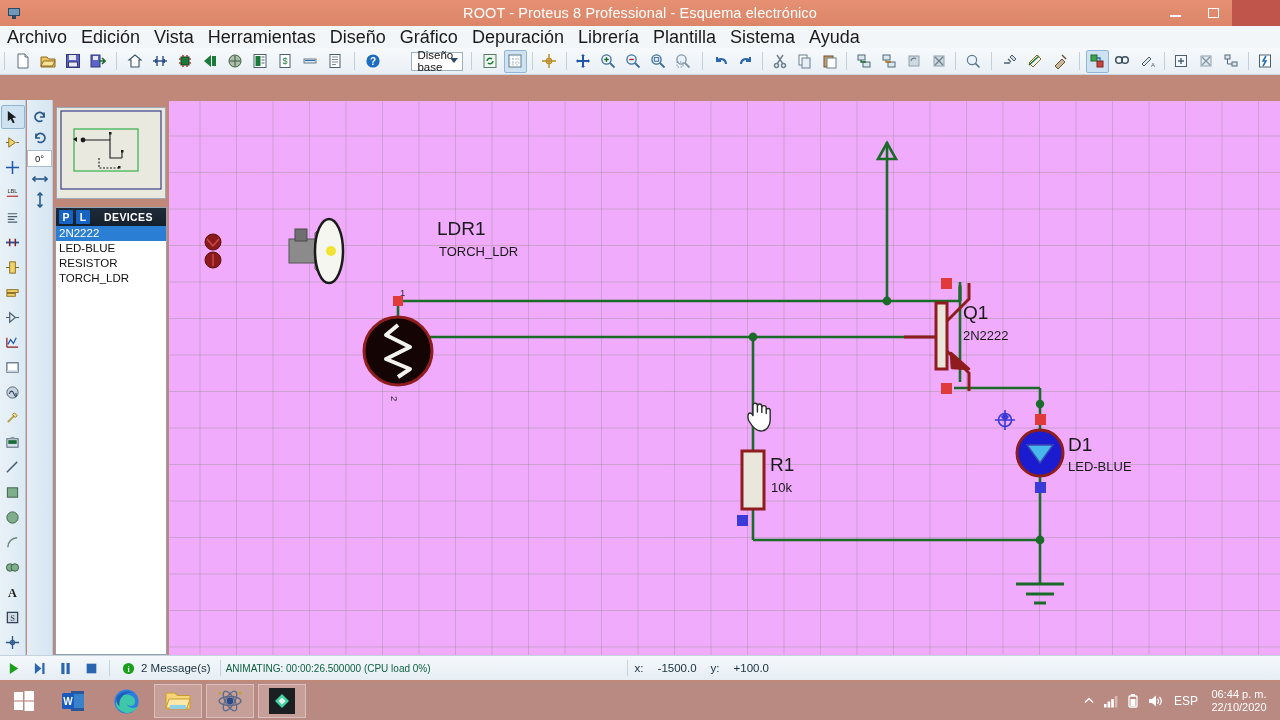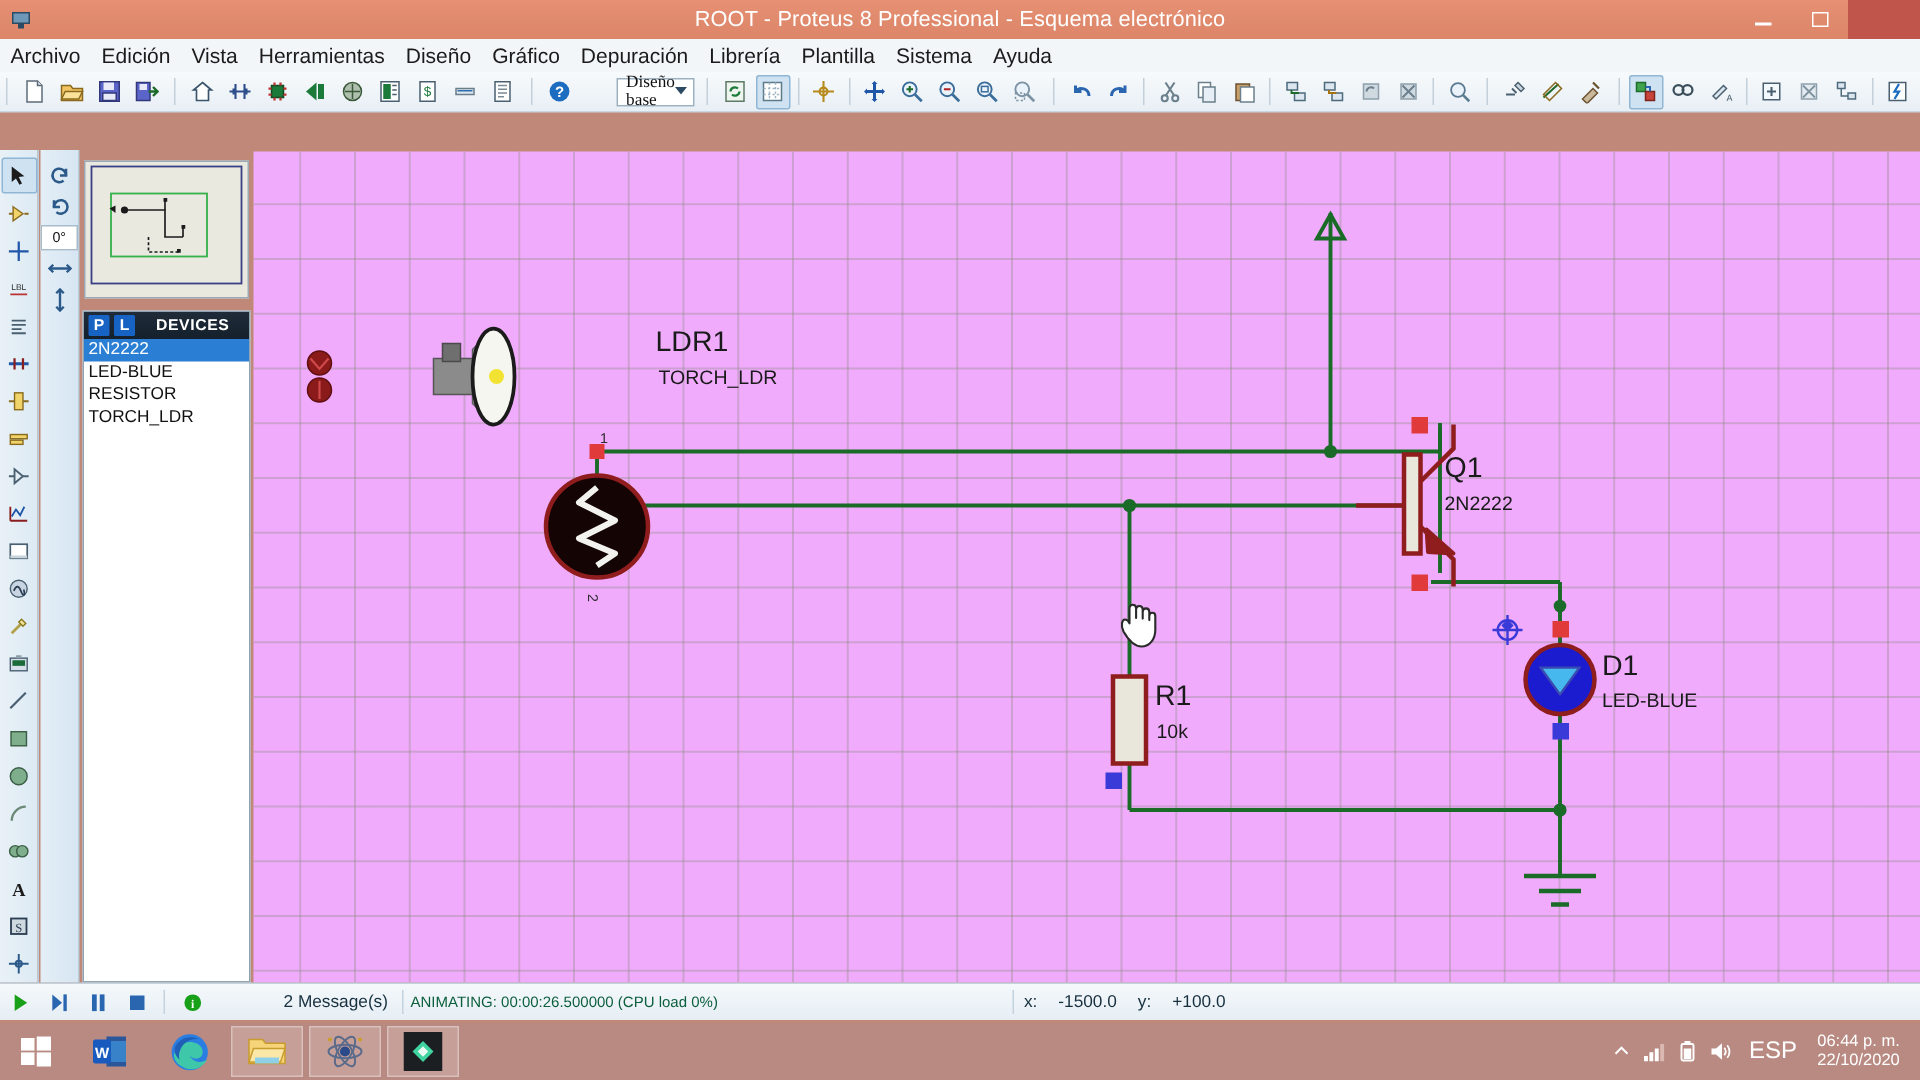--- a/index.html
+++ b/index.html
@@ -34,42 +34,42 @@
   .win-btn .min-glyph{display:block;width:11px;height:2px;background:#fff;margin-top:6px;}
   .win-btn .max-glyph{display:block;width:11px;height:10px;border:1.6px solid #fff;box-sizing:border-box;}
 
   
   .menubar{
     position:absolute;left:0;top:26px;width:1280px;height:22px;
     background:#f3f6f8;display:flex;align-items:center;
     border-bottom:1px solid #dfe6ec;
   }
   .menu-item{
-    font-size:14px;color:#1b1b1b;padding:2px 7px;cursor:default;
+    font-size:18px;color:#1b1b1b;padding:2px 7px;cursor:default;
     white-space:nowrap;
   }
 
   
   .toolbar{
     position:absolute;left:0;top:48px;width:1280px;height:26px;
     background:linear-gradient(to bottom,#f7fafc,#e8eff5);
     border-bottom:1px solid #c9d6e0;
     display:flex;align-items:center;
   }
   .tgroup{display:flex;align-items:center;padding:0 2px;}
   .tsep{width:1px;height:18px;background:#c3d0da;margin:0 4px;}
   .tbtn{
     width:21px;height:21px;margin:0 1px;display:flex;align-items:center;justify-content:center;
     border:1px solid transparent;border-radius:2px;position:relative;
   }
   .tbtn.active{border-color:#8fb6d4;background:#cfe2f2;}
   .dsel{
     margin-left:24px;width:102px;height:19px;background:#fff;border:1px solid #9bb0c0;
     font-size:11.5px;color:#111;display:flex;align-items:center;padding-left:5px;
-    position:relative;box-sizing:border-box;font-family:Liberation Serif, serif;
+    position:relative;box-sizing:border-box;
   }
   .dsel .arrow{position:absolute;right:4px;top:5px;width:0;height:0;
     border-left:4px solid transparent;border-right:4px solid transparent;border-top:5px solid #2c4a63;}
 
   
   .tabbar{
     position:absolute;left:0;top:74px;width:1280px;height:26px;
     background:linear-gradient(to bottom,#dce9f3,#cfe0ee);
     border-bottom:1px solid #9fc0d8;
   }
@@ -153,34 +153,34 @@
   .pinnum{position:absolute;font-size:9.5px;color:#2c2c2c;}
 
   
   .status{
     position:absolute;left:0;top:655px;width:1280px;height:24px;
     background:linear-gradient(to bottom,#f4f8fb,#e6eef4);
     border-top:1px solid #c3d2dd;display:flex;align-items:center;
   }
   .st-play{width:26px;display:flex;align-items:center;justify-content:center;}
   .st-sep{width:1px;height:16px;background:#c3d2dd;margin:0 5px;}
-  .st-text{font-size:11.5px;color:#17303f;white-space:nowrap;margin-left:48px;}
+  .st-text{font-size:11.5px;color:#17303f;white-space:nowrap;}
   .st-anim{font-size:10px;color:#0b5f3c;white-space:nowrap;}
 
   
   .taskbar{
     position:absolute;left:0;top:682px;width:1280px;height:38px;
     background:#b98a82;display:flex;align-items:center;
   }
   .tb-start{width:48px;height:38px;display:flex;align-items:center;justify-content:center;}
   .tb-app{width:48px;height:34px;display:flex;align-items:center;justify-content:center;margin:0 2px;}
   .tb-app.framed{background:rgba(255,255,255,.18);border:1px solid rgba(255,255,255,.35);box-sizing:border-box;}
   .tray{position:absolute;right:0;top:0;height:38px;display:flex;align-items:center;padding-right:8px;}
   .tray-icn{width:22px;height:38px;display:flex;align-items:center;justify-content:center;}
-  .tray-lang{font-size:16px;color:#fff;margin:0 8px;}
+  .tray-lang{font-size:12px;color:#fff;margin:0 8px;}
   .tray-clock{font-size:11px;color:#fff;line-height:13px;text-align:center;min-width:66px;}
 </style>
 </head>
 <body>
 
 <div id="app">
 
   <div class="titlebar">
     <svg class="tb-icon" viewBox="0 0 16 16">
       <rect x="2" y="3" width="12" height="8" fill="#2b4a63"></rect>

